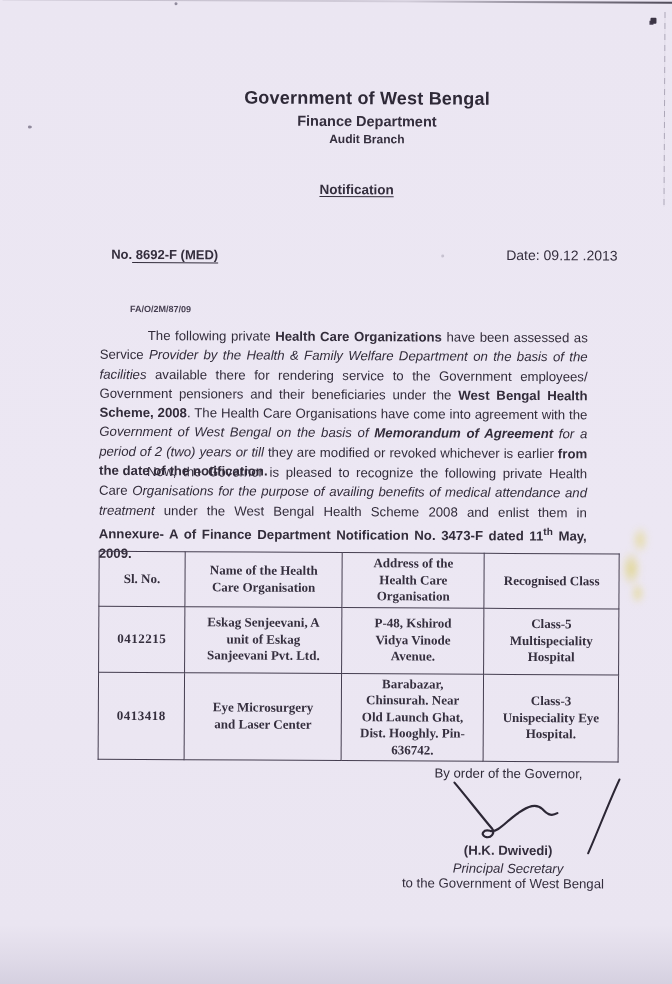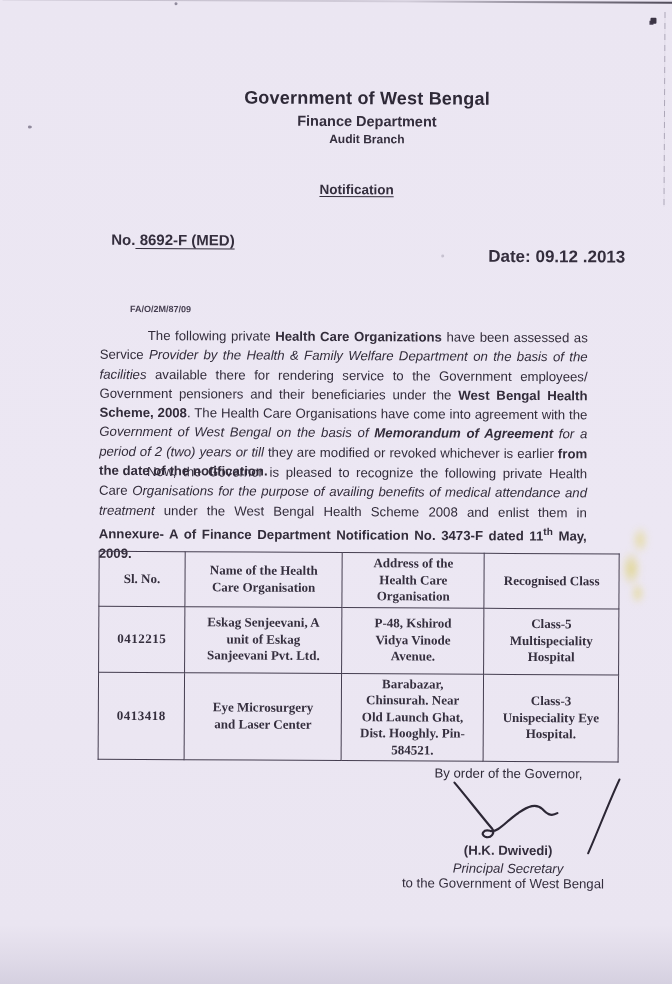--- a/index.html
+++ b/index.html
@@ -24,24 +24,24 @@
       radial-gradient(10px 16px at 55% 85%,rgba(222,205,70,.5),transparent 70%);}
   
   .hdr{position:absolute;left:58px;right:0;top:88px;text-align:center;}
   .hdr .title{font-size:18px;font-weight:bold;letter-spacing:.2px;color:#2e2937;}
   .hdr .sub{font-size:14.5px;font-weight:bold;margin-top:4px;}
   .hdr .branch{font-size:12px;font-weight:bold;margin-top:3px;}
   .notif{position:absolute;left:38px;right:0;top:182px;text-align:center;
     font-size:13.5px;font-weight:bold;}
   .notif span{text-decoration:underline;text-underline-offset:2px;}
   
-  .refno{position:absolute;left:110px;top:232px;font-size:15px;font-weight:bold;}
+  .refno{position:absolute;left:110px;top:248px;font-size:13px;font-weight:bold;}
   .refno .ul{text-decoration:underline;text-underline-offset:2.5px;}
   .fileno{position:absolute;left:129px;top:262px;font-size:9px;font-weight:bold;color:#453e50;margin-top:43px;}
-  .date{position:absolute;left:487px;top:246px;font-size:17px;font-weight:bold;}
+  .date{position:absolute;left:505px;top:246px;font-size:14px;font-weight:normal;}
   
   .para{position:absolute;left:99px;width:488px;font-size:13.2px;line-height:19.3px;
     text-align:justify;color:#322c3a;}
   .para{text-indent:48px;}
   #para1{top:327px;} #para2{top:463px;}
   .seg-b{font-weight:bold;} .seg-i{font-style:italic;} .seg-bi{font-weight:bold;font-style:italic;}
   sup{font-size:10px;font-weight:bold;}
   
   table{position:absolute;left:99px;top:552px;width:521px;border-collapse:collapse;
     font-family:"Liberation Serif",serif;font-size:13px;color:#352f3e;}
@@ -112,21 +112,21 @@
     <tbody>
       <tr>
         <td>0412215</td>
         <td>Eskag Senjeevani, A unit of Eskag Sanjeevani Pvt. Ltd.</td>
         <td>P-48, Kshirod Vidya Vinode Avenue.</td>
         <td>Class-5 Multispeciality Hospital</td>
       </tr>
       <tr>
         <td>0413418</td>
         <td>Eye Microsurgery and Laser Center</td>
-        <td>Barabazar, Chinsurah. Near Old Launch Ghat, Dist. Hooghly. Pin- 584521.</td>
+        <td>Barabazar, Chinsurah. Near Old Launch Ghat, Dist. Hooghly. Pin- 636742.</td>
         <td>Class-3 Unispeciality Eye Hospital.</td>
       </tr>
     </tbody>
   </table>
 
   <div class="byorder">By order of the Governor,</div>
   <svg class="sig-svg" width="190" height="88" viewBox="0 0 190 88">
     <path d="M18,10 C30,24 44,42 56,56 C59,60 55,66 49,64 C44,62 47,56 54,58 C62,60 70,48 82,40 C92,33 100,30 106,36 C110,40 114,44 121,40" fill="none" stroke="#2c2735" stroke-width="2.2" stroke-linecap="round"></path>
     <path d="M152,80 C160,62 172,30 183,6" fill="none" stroke="#2c2735" stroke-width="2" stroke-linecap="round"></path>
   </svg>

